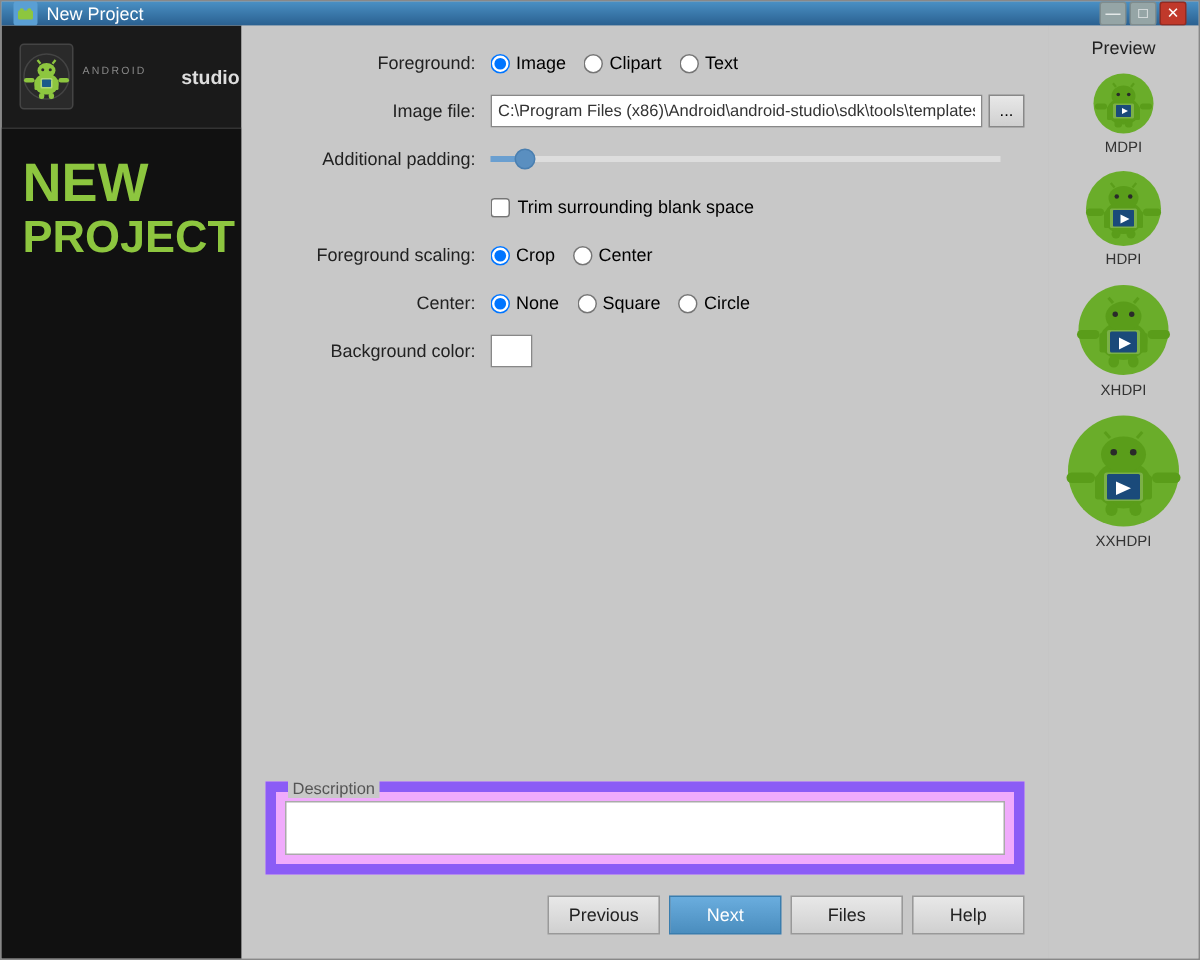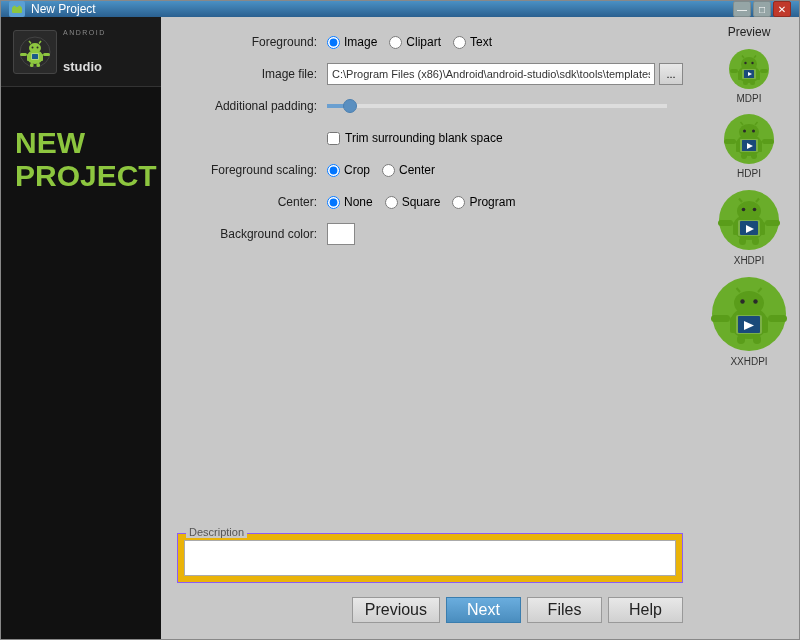--- a/index.html
+++ b/index.html
@@ -80,24 +80,23 @@
 
     .sidebar {
       width: 160px;
       background: #1a1a1a;
       display: flex;
       flex-direction: column;
       flex-shrink: 0;
     }
     .banner-new {
       color: #8dc63f;
-      font-size: 30px;
+      font-size: 36px;
       font-weight: bold;
       line-height: 1.1;
-      margin-top: 23px;
     }
     .banner-project {
       color: #8dc63f;
       font-size: 30px;
       font-weight: bold;
       line-height: 1.1;
     }
 
     .main-panel {
       flex: 1;
@@ -217,22 +216,22 @@
       height: 22px;
       background: white;
       border: 1px solid #888;
       cursor: pointer;
     }
 
     .description-area {
       margin-top: 4px;
     }
     .description-box {
-      border: 1px solid #8b5cf6;
-      background: #eab308;
+      border: 7px solid #8b5cf6;
+      background: #f0abfc;
       padding: 6px;
       position: relative;
     }
     .description-legend {
       position: absolute;
       top: -8px;
       left: 8px;
       background: #c8c8c8;
       padding: 0 3px;
       font-size: 11px;
@@ -251,21 +250,21 @@
       gap: 6px;
       padding: 6px 0 4px 0;
       flex-shrink: 0;
     }
     .dialog-btn {
       min-width: 75px;
       height: 26px;
       background: linear-gradient(to bottom, #e8e8e8, #d0d0d0);
       border: 1px solid #999;
       cursor: pointer;
-      font-size: 16px;
+      font-size: 12px;
       padding: 0 12px;
       color: #222;
     }
     .dialog-btn.default {
       background: linear-gradient(to bottom, #6aadde, #4a8dbe);
       color: white;
       border-color: #3a7dae;
     }
 
     .preview-panel {
@@ -309,21 +308,21 @@
       height: 44px;
       background: #2a2a2a;
       border: 1px solid #444;
       border-radius: 3px;
       display: flex;
       align-items: center;
       justify-content: center;
     }
     .logo-text-col {
       display: flex;
-      flex-direction: column;
+      flex-direction: row;
       gap: 23px;
     }
     .logo-android-text {
       color: #888;
       font-size: 7px;
       letter-spacing: 1.5px;
     }
     .logo-studio-text {
       color: #ddd;
       font-size: 13px;
@@ -463,21 +462,21 @@
             <label class="radio-option">
               <input type="radio" name="shape" checked="" style="">
               <span>None</span>
             </label>
             <label class="radio-option">
               <input type="radio" name="shape" style="">
               <span>Square</span>
             </label>
             <label class="radio-option">
               <input type="radio" name="shape" style="">
-              <span>Program</span>
+              <span>Circle</span>
             </label>
           </div>
         </div>
 
         <div class="form-row">
           <span class="form-label">Background color:</span>
           <div class="form-controls">
             <div class="color-swatch" style="background:white;"></div>
           </div>
         </div>

